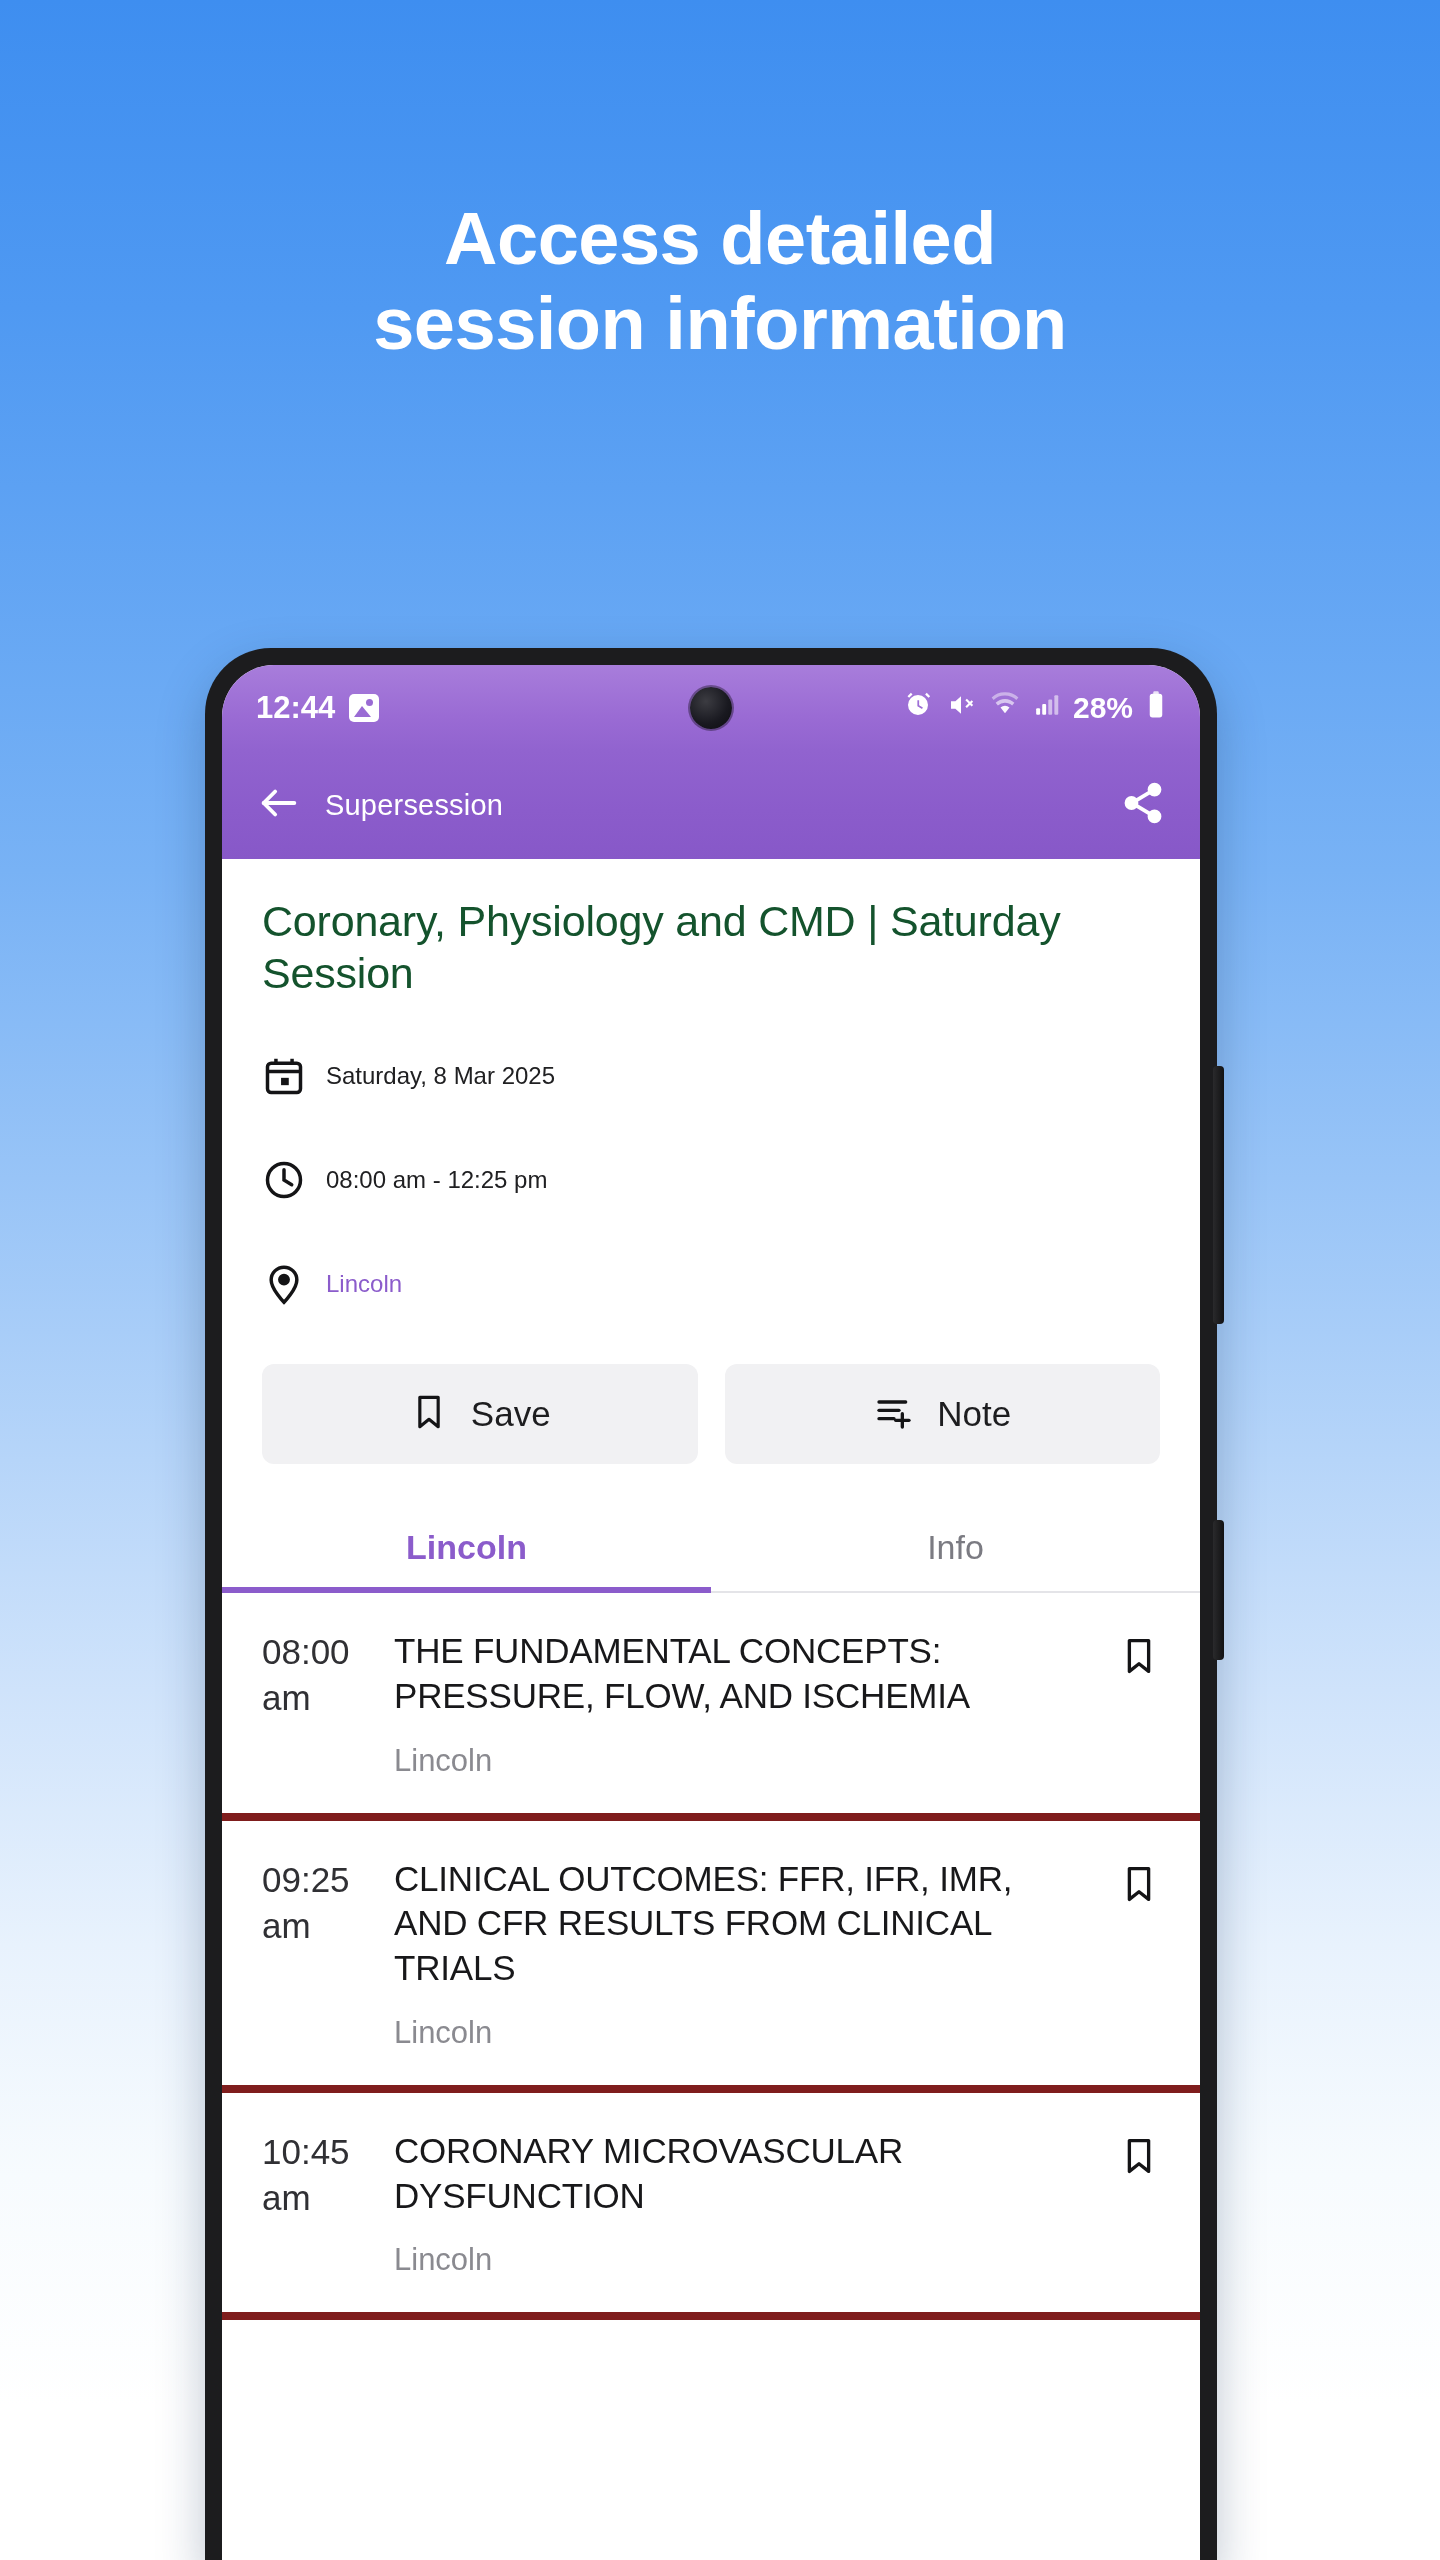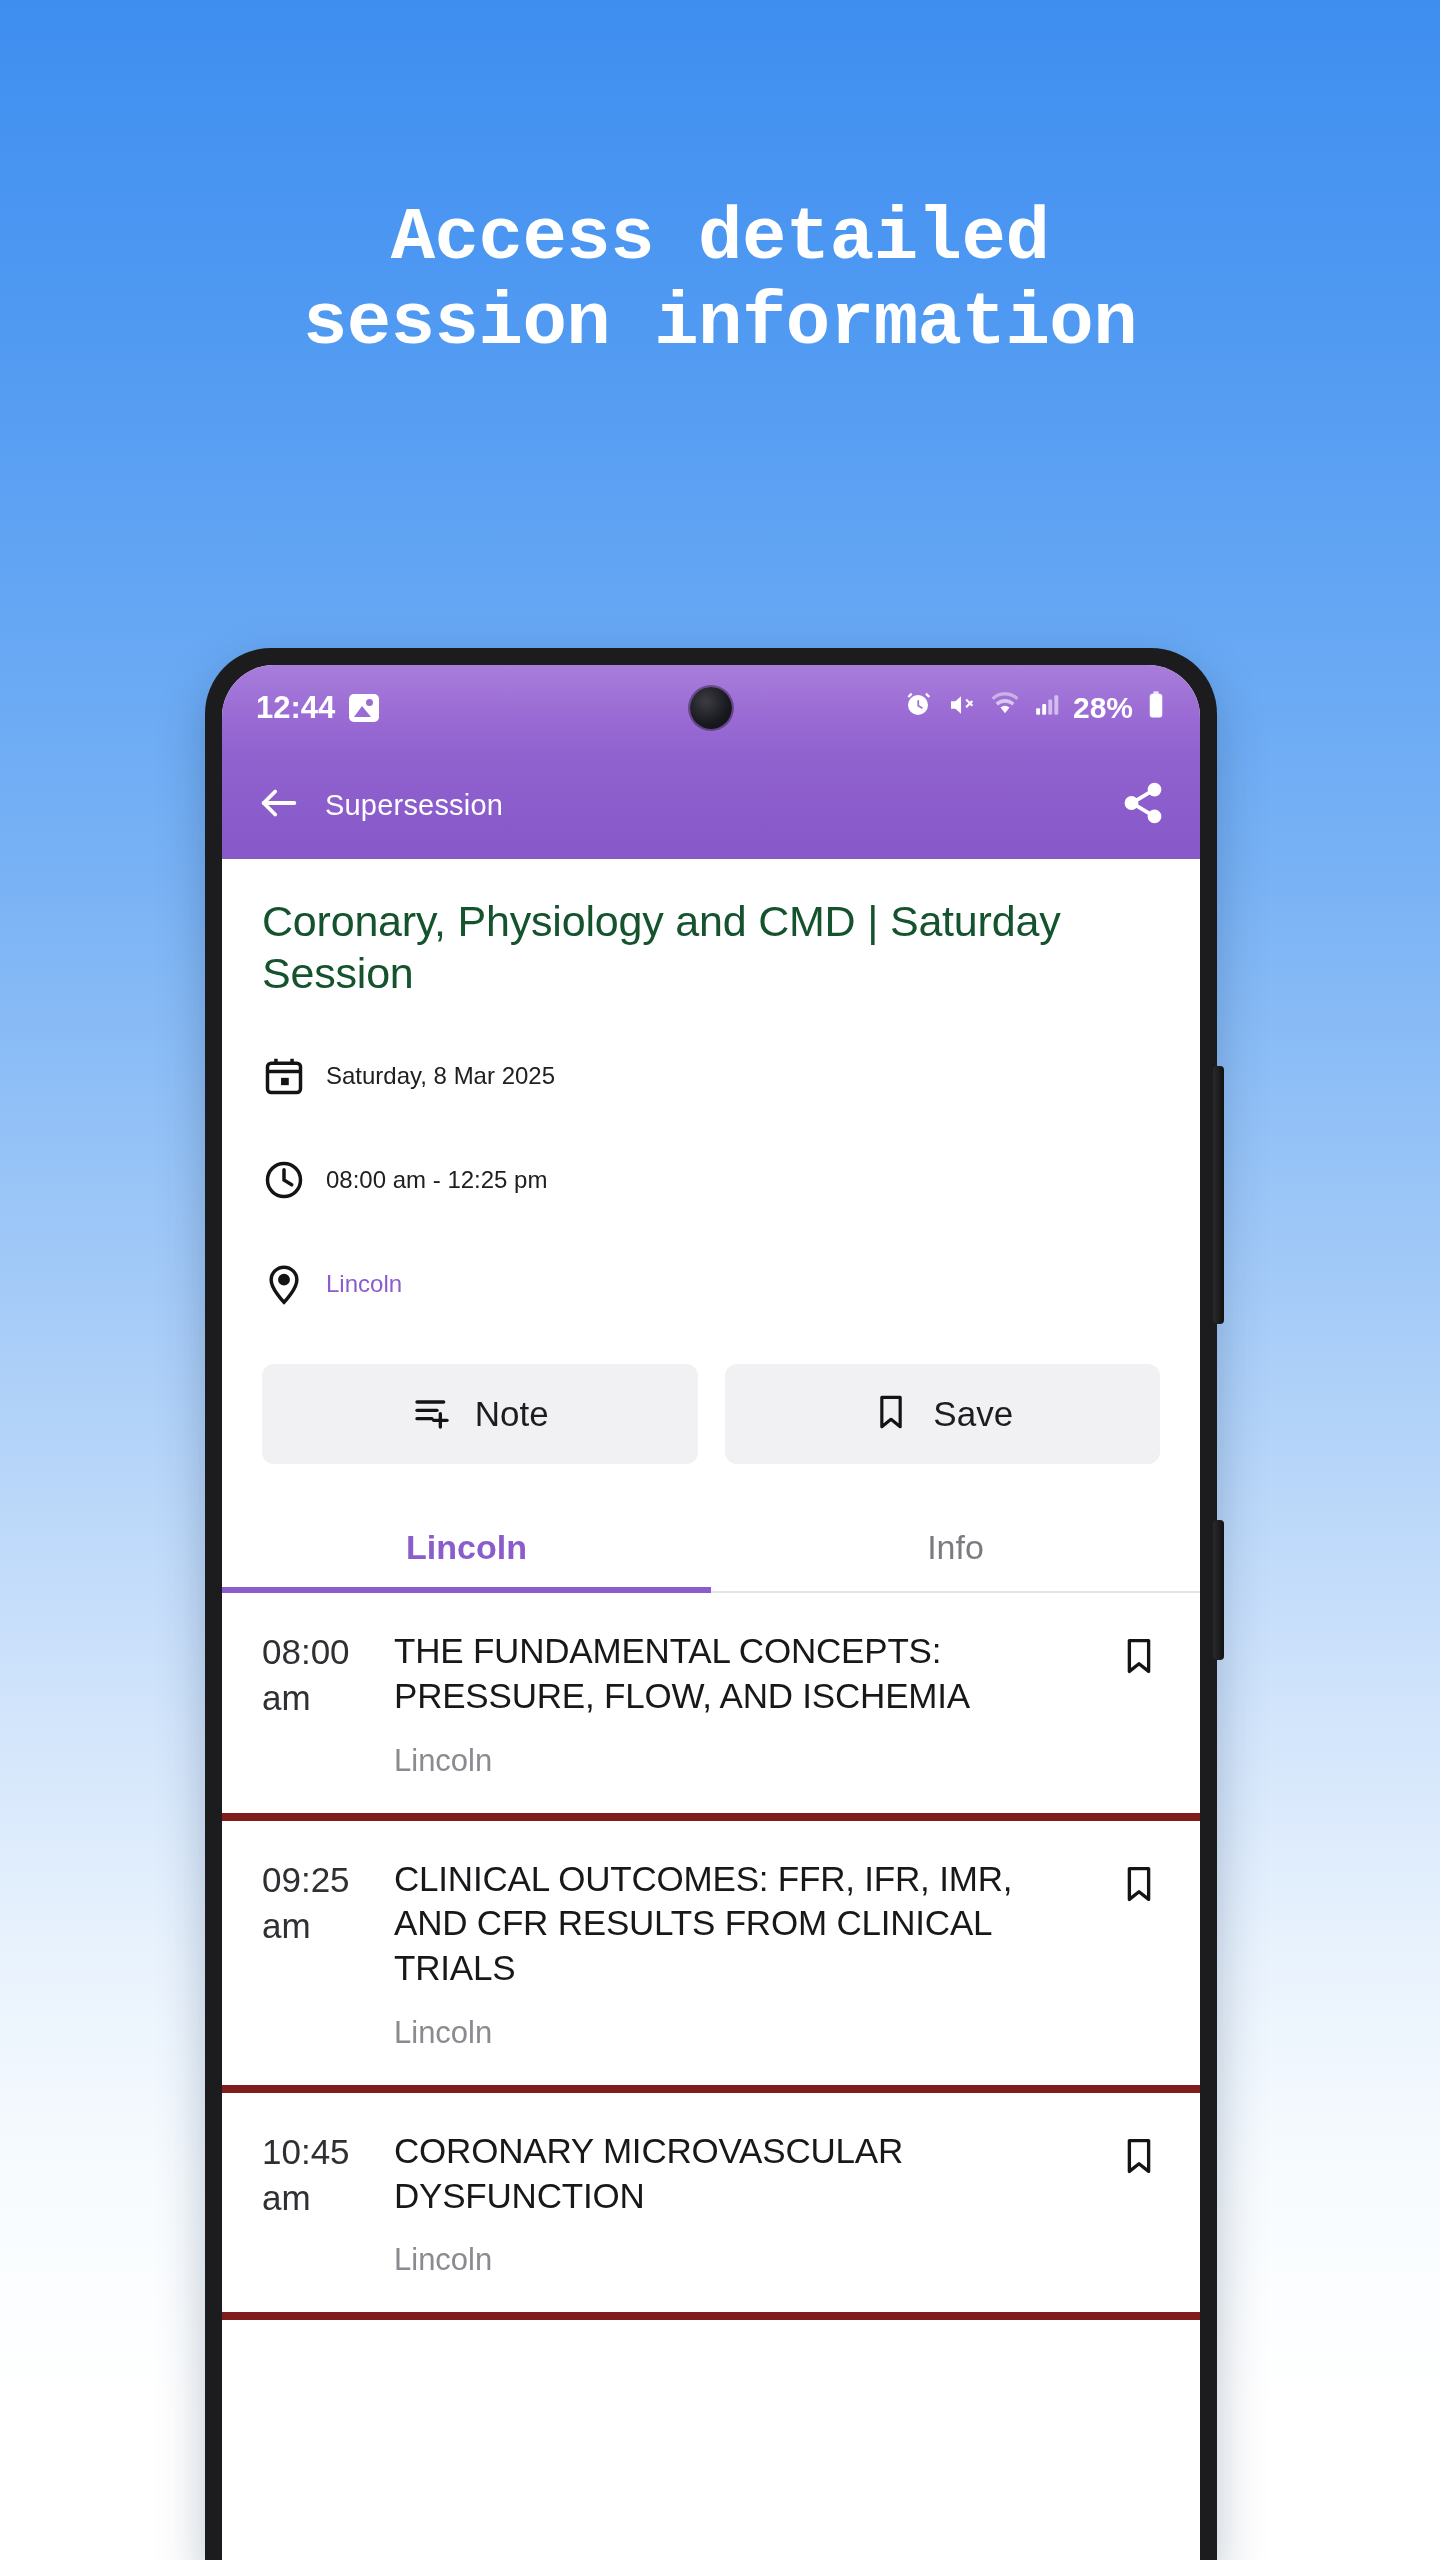--- a/index.html
+++ b/index.html
@@ -7,21 +7,21 @@
     width:1440px;height:2560px;overflow:hidden;position:relative;
     font-family:"Liberation Sans",sans-serif;
     background:linear-gradient(180deg,#3e8ef0 0%,#4f99f2 12%,#78b2f5 34%,#a8cdf8 52%,#cfe3fb 66%,#e8f2fd 76%,#f7fbfe 85%,#ffffff 94%,#ffffff 100%);
   }
 
   
   .hero{
     position:absolute;left:0;top:196px;width:1440px;text-align:center;
     color:#ffffff;font-weight:bold;font-size:74px;line-height:1.15;
     letter-spacing:-0.5px;
-    font-family:Liberation Mono, monospace;
+    font-family:Liberation Sans, sans-serif;
   }
   .hero .l2{display:block;}
 
   
   .phone{
     position:absolute;left:205px;top:648px;width:1012px;height:1920px;
     background:#1c1c1e;
     border-radius:66px 66px 0 0;
     box-shadow:0 18px 48px rgba(20,50,90,.28);
   }
@@ -237,38 +237,38 @@
             </svg>
           </span>
           <span class="meta-text link">Lincoln</span>
         </div>
 
       </div>
 
       <div class="actions">
         <div class="act-btn">
           <span>
+            <svg width="40" height="40" viewBox="0 0 24 24" fill="none" stroke="#141416" stroke-width="1.9" stroke-linejoin="round">
+              <path d="M6.5 3.2h11v17.6L12 16.4l-5.5 4.4z"></path>
+            </svg>
+          </span>
+          <span class="act-label">Save</span>
+        </div>
+        <div class="act-btn">
+          <span>
             <svg width="42" height="40" viewBox="0 0 24 24" fill="none" stroke="#141416" stroke-width="2" stroke-linecap="round">
               <line x1="3" y1="6" x2="19" y2="6"></line>
               <line x1="3" y1="11" x2="15" y2="11"></line>
               <line x1="3" y1="16" x2="12" y2="16"></line>
               <line x1="17" y1="13" x2="17" y2="21"></line>
               <line x1="13" y1="17" x2="21" y2="17"></line>
             </svg>
           </span>
           <span class="act-label">Note</span>
         </div>
-        <div class="act-btn">
-          <span>
-            <svg width="40" height="40" viewBox="0 0 24 24" fill="none" stroke="#141416" stroke-width="1.9" stroke-linejoin="round">
-              <path d="M6.5 3.2h11v17.6L12 16.4l-5.5 4.4z"></path>
-            </svg>
-          </span>
-          <span class="act-label">Save</span>
-        </div>
       </div>
 
       <div class="tabs">
         <div class="tab active">
           <span>Lincoln</span>
         </div>
         <div class="tab">
           <span>Info</span>
         </div>
       </div>

